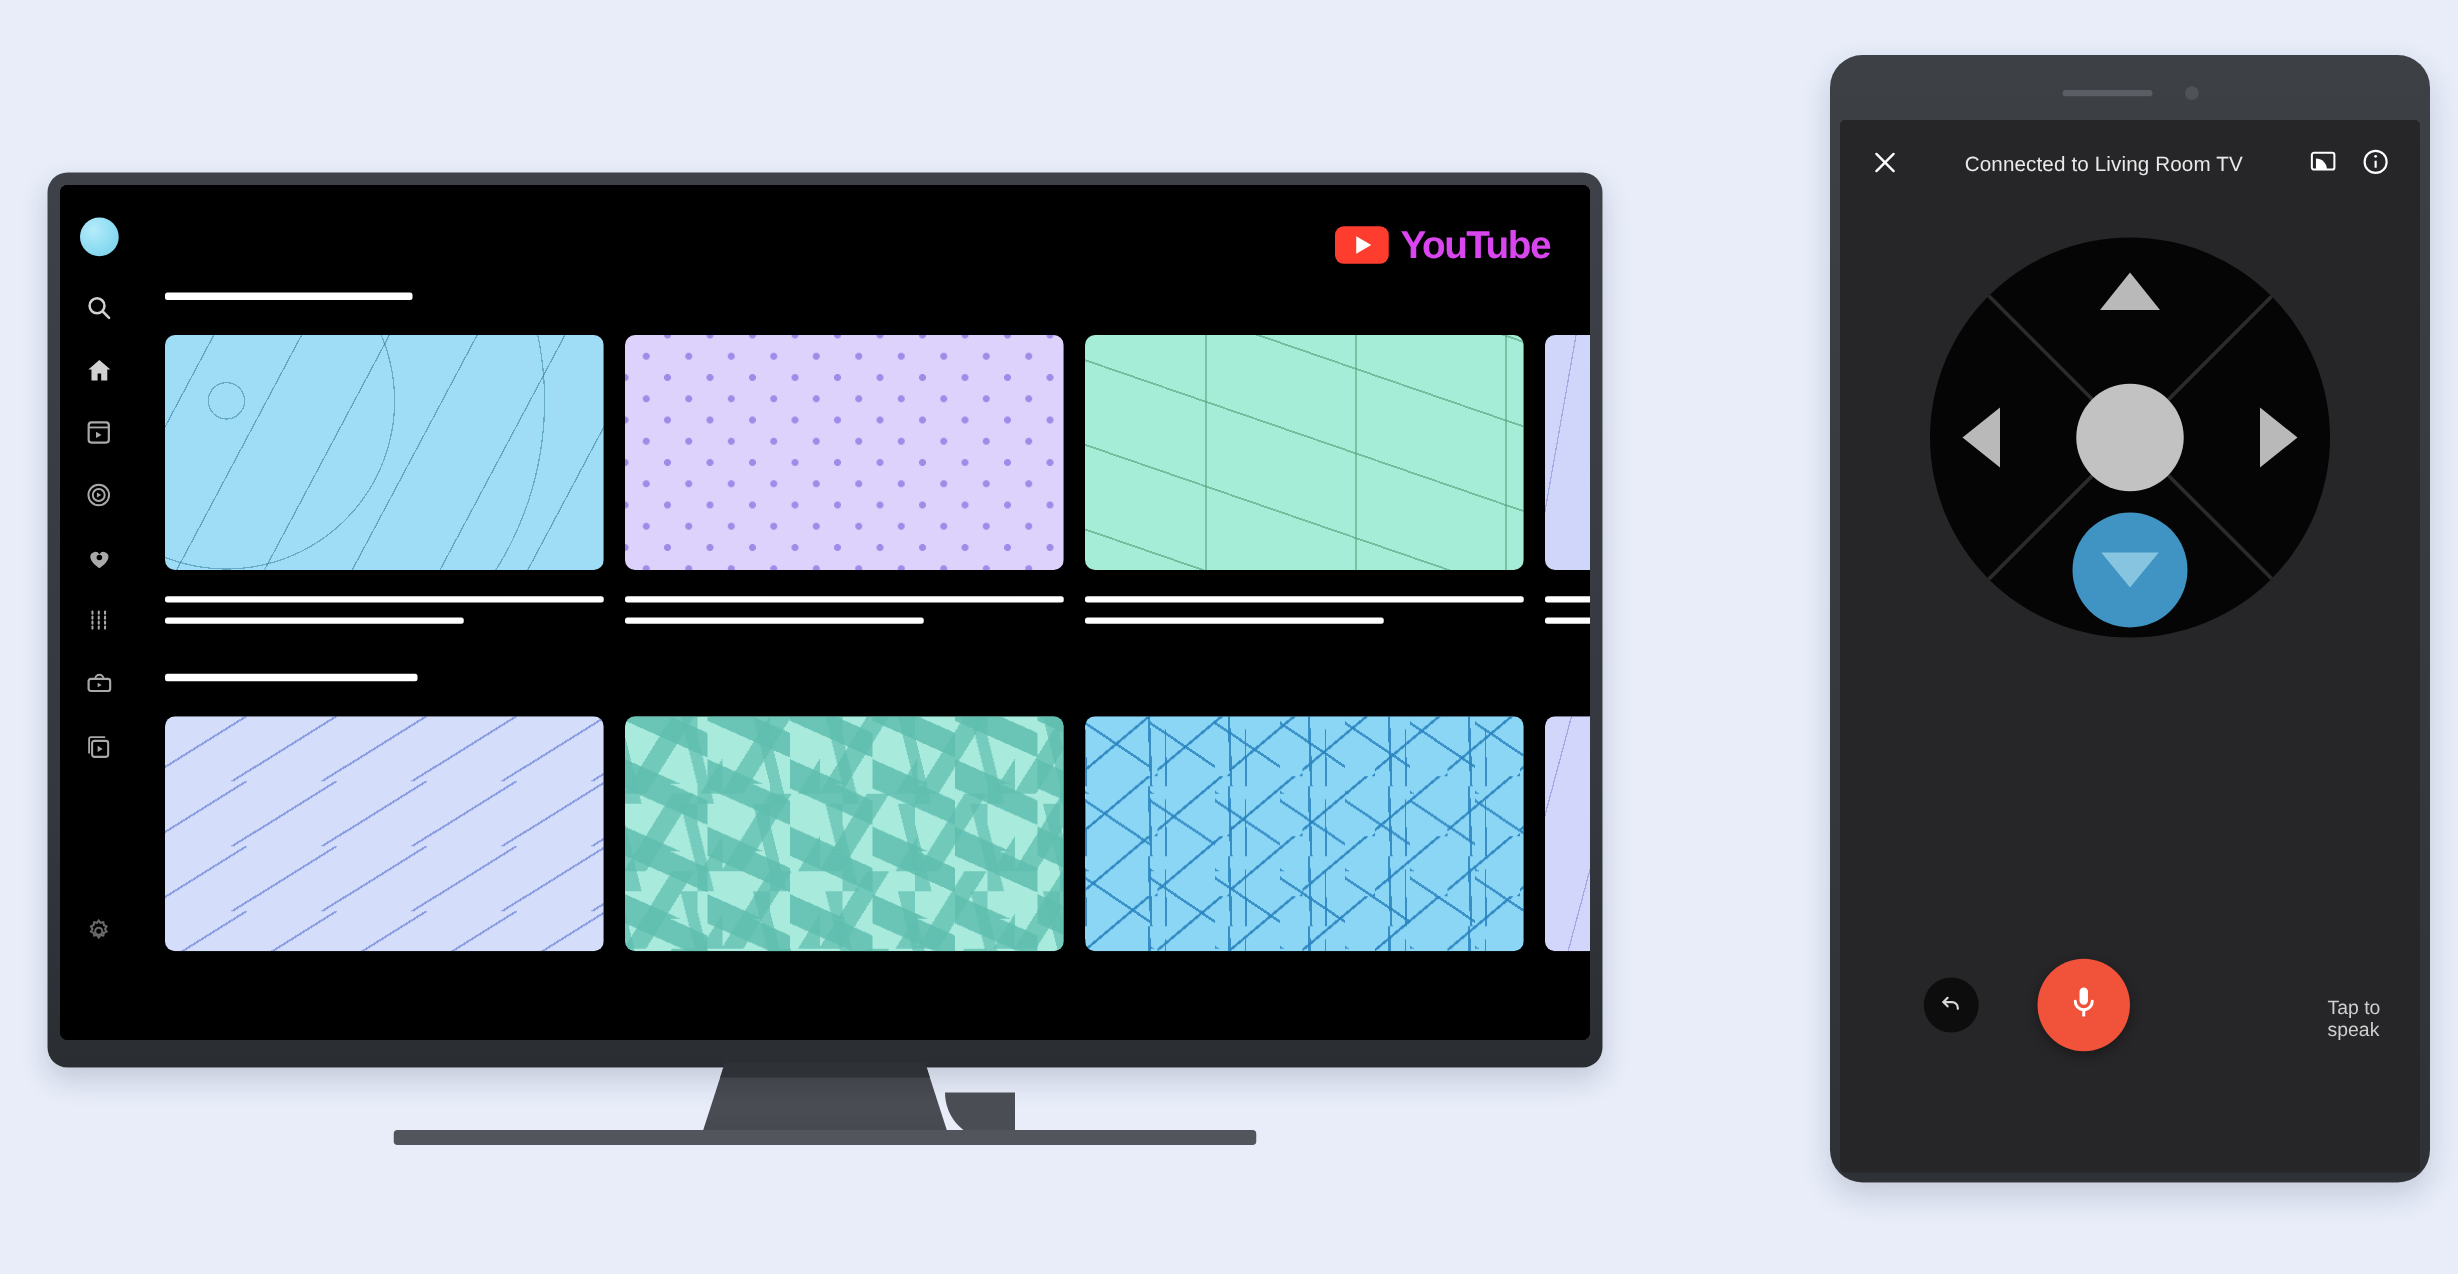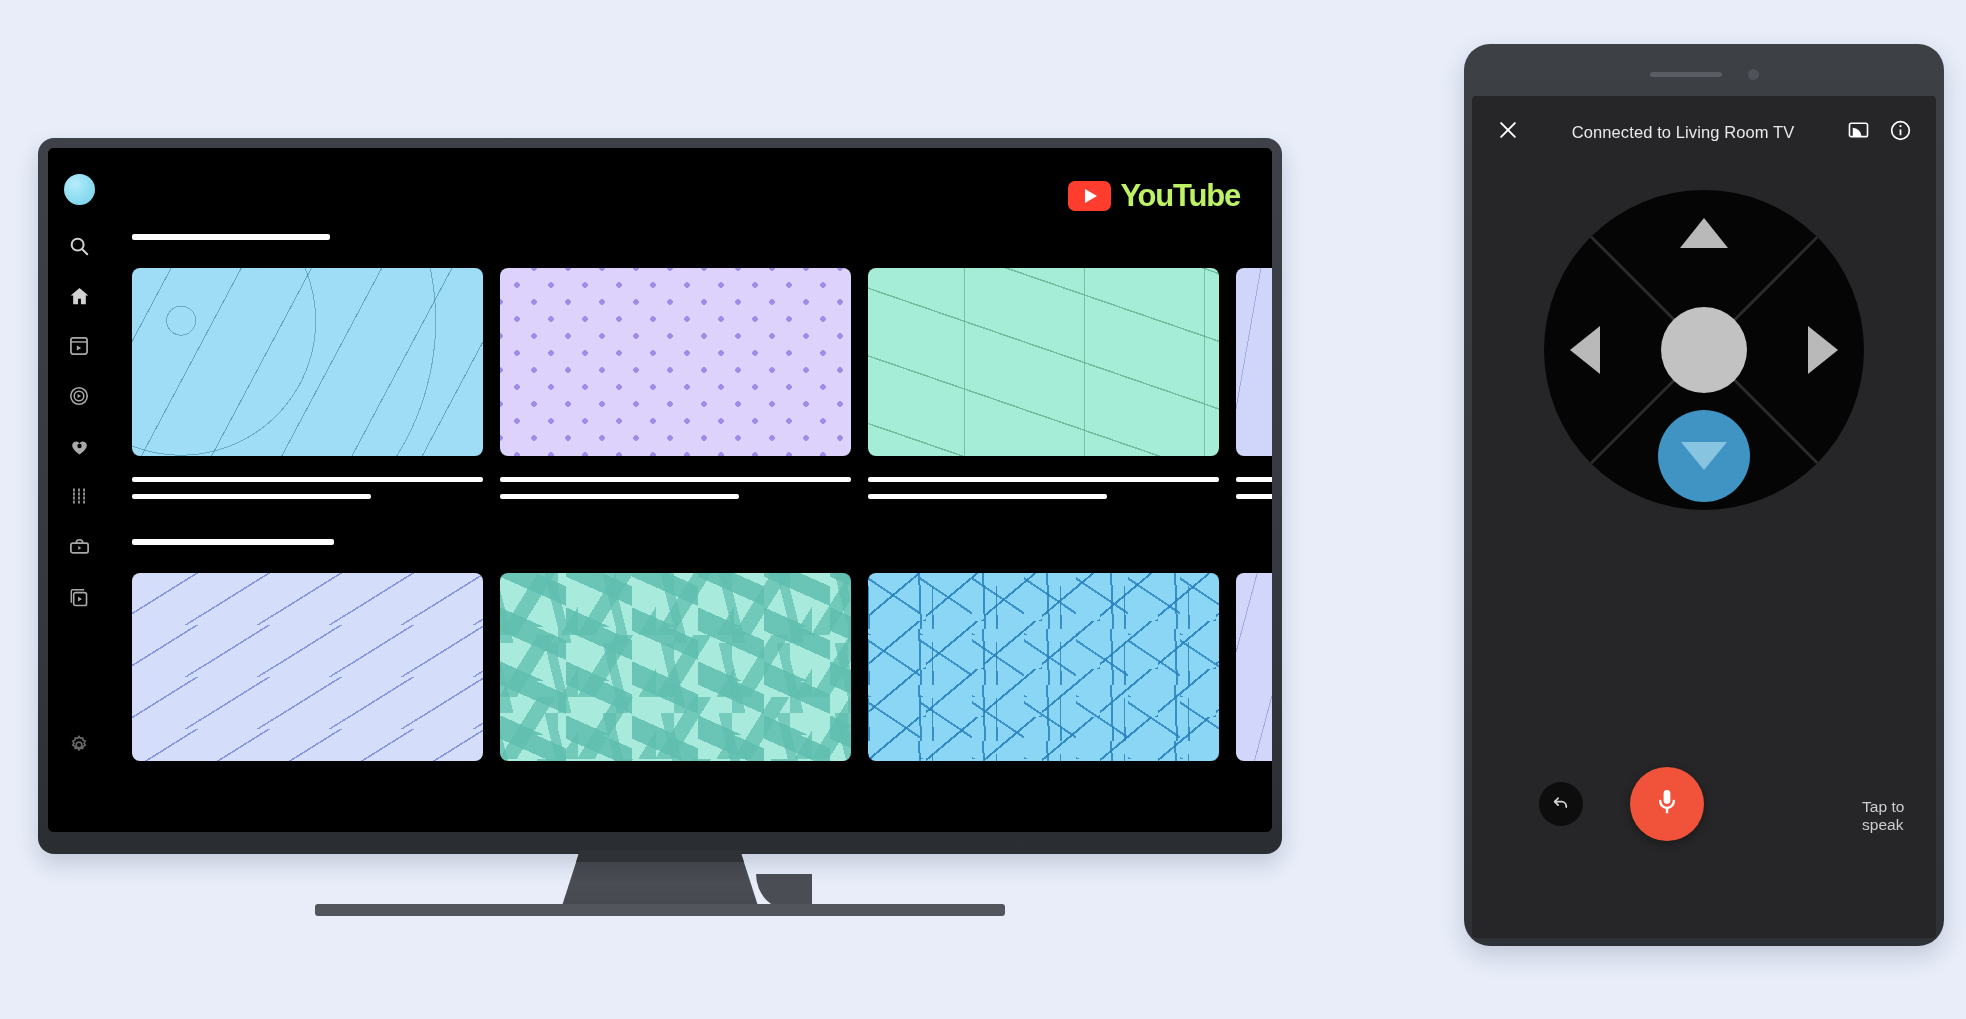--- a/index.html
+++ b/index.html
@@ -152,21 +152,21 @@
   }
   .yt-play::after {
     content: "";
     width: 0; height: 0;
     border-left: 12px solid #fff;
     border-top: 7.5px solid transparent;
     border-bottom: 7.5px solid transparent;
     margin-left: 3px;
   }
   .yt-word {
-    color: #bef264;
+    color: #d946ef;
     font-size: 31px;
     font-weight: bold;
     letter-spacing: -1.2px;
     font-family: "Liberation Sans", sans-serif;
   }
 
   .row-title-bar {
     height: 6px;
     background: #ffffff;
     border-radius: 2px;

